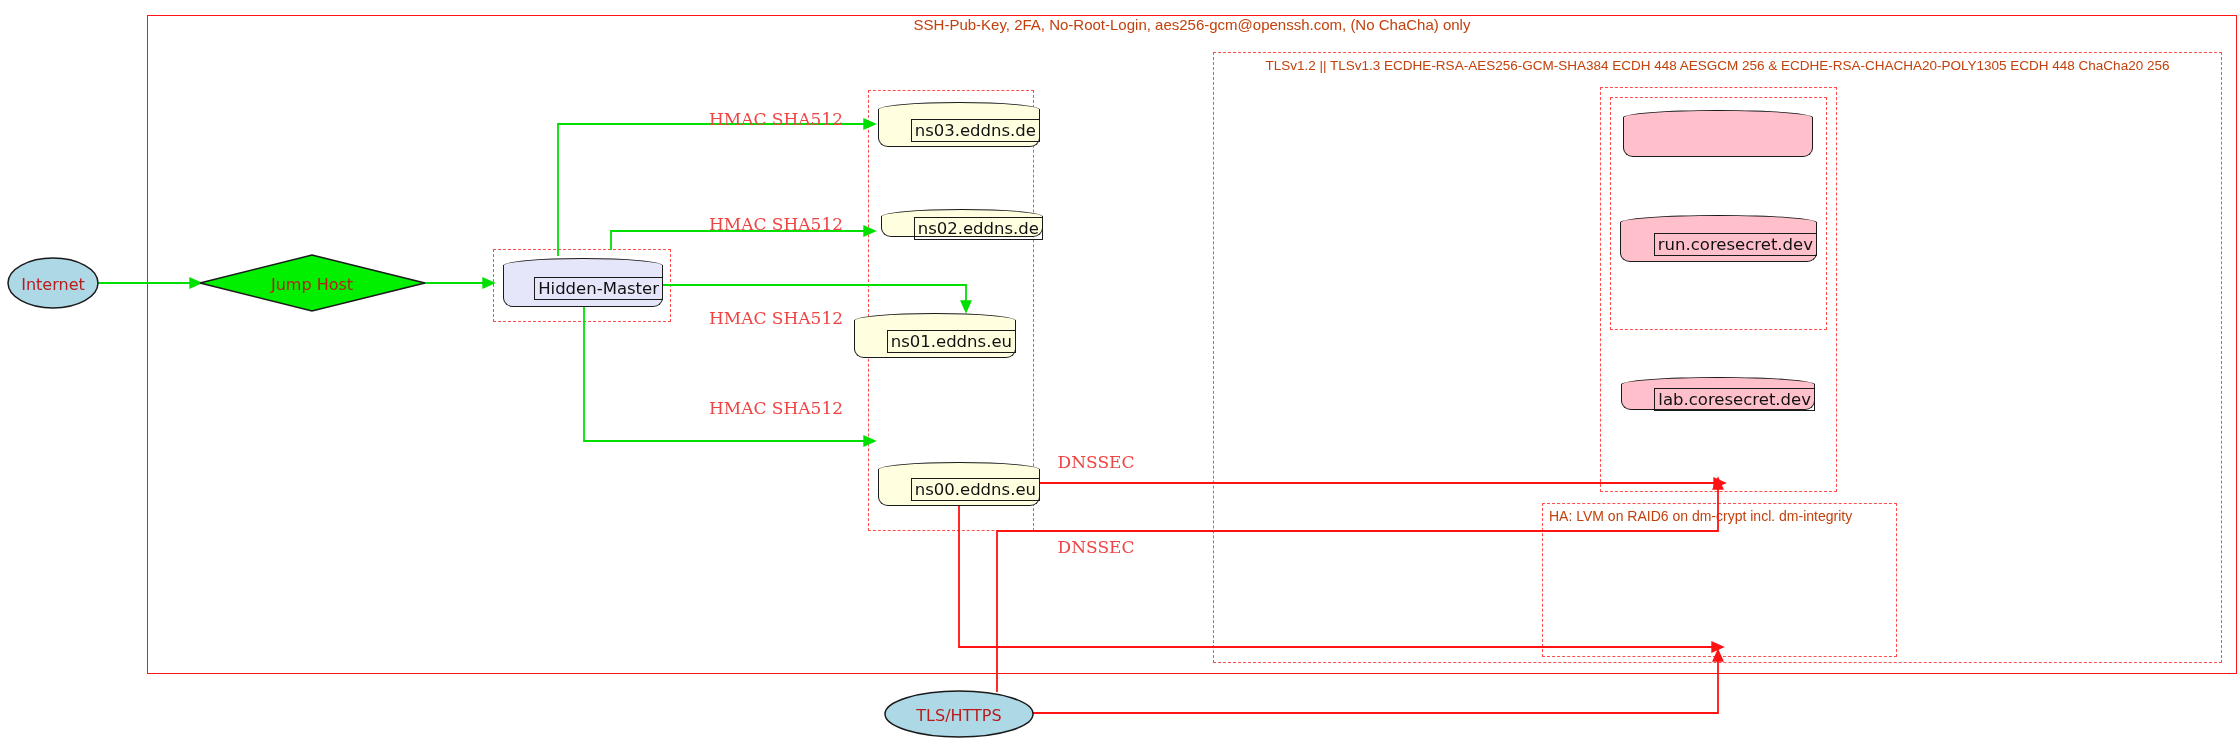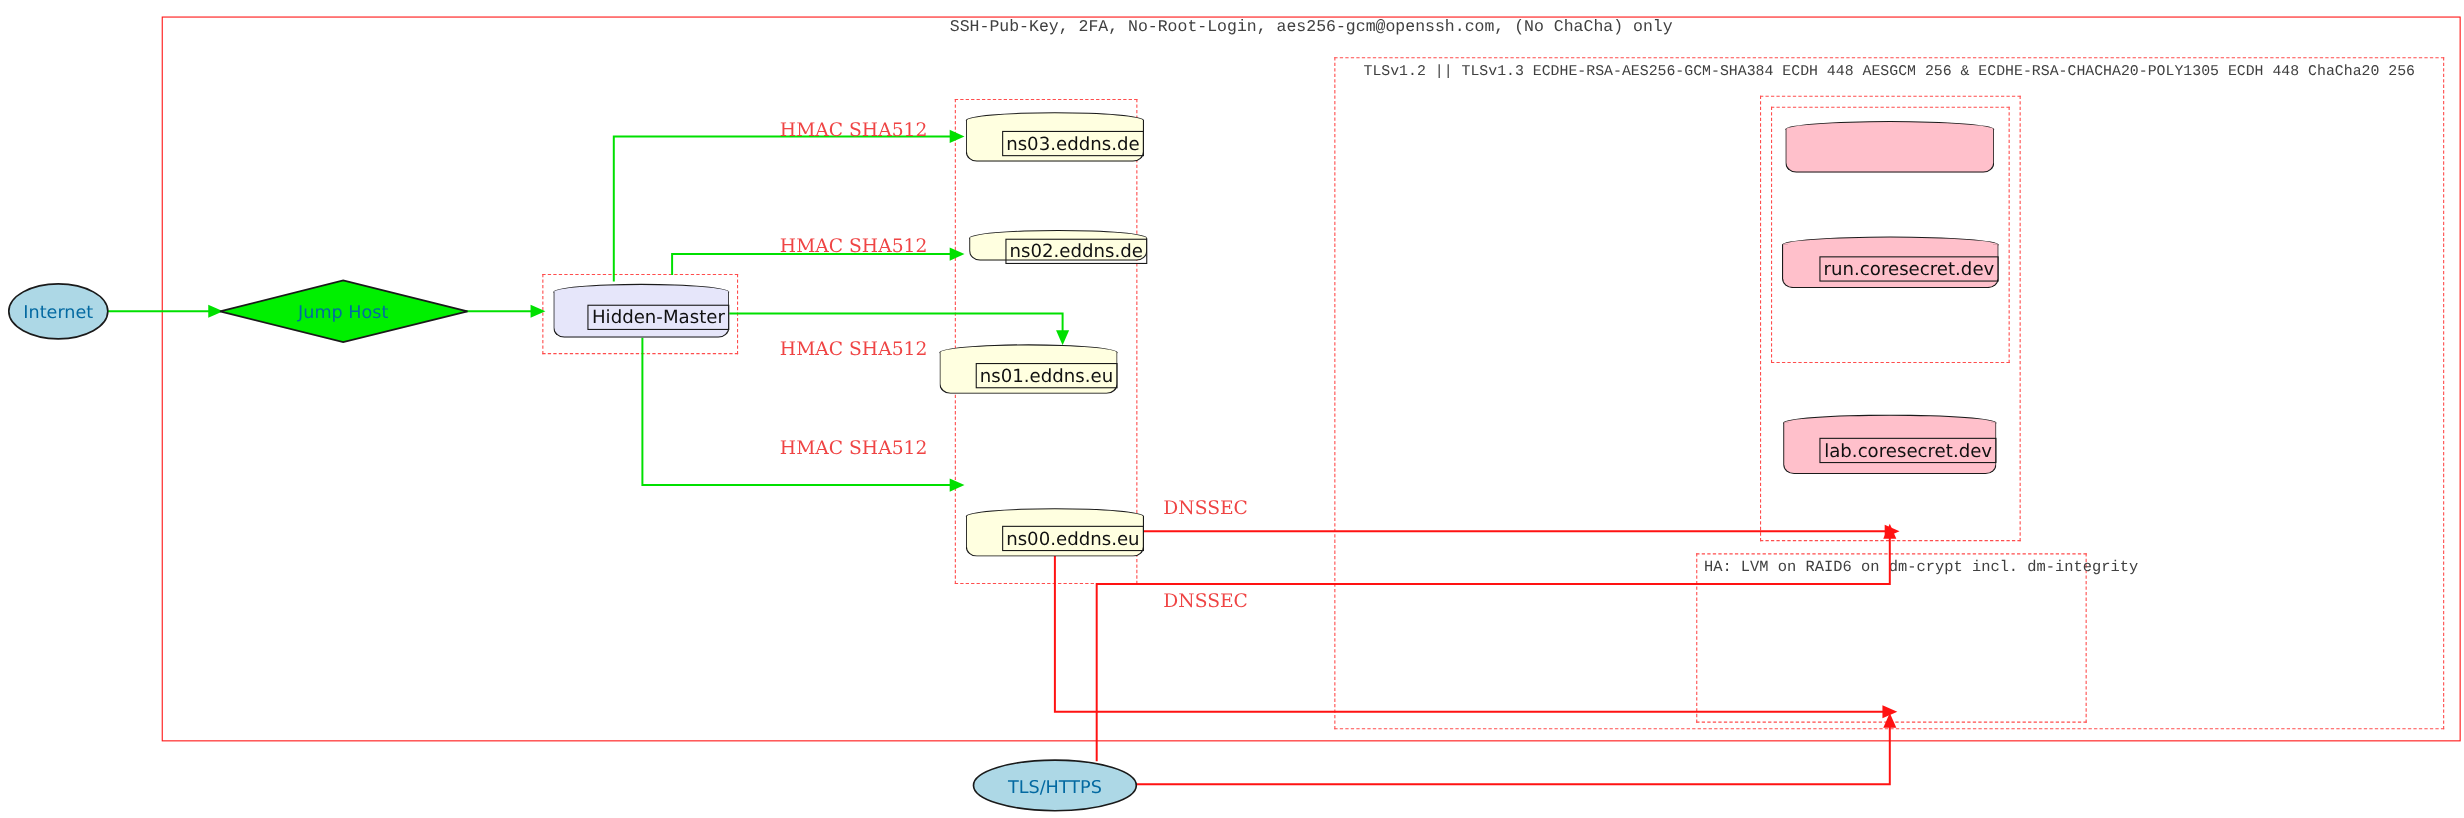--- a/index.html
+++ b/index.html
@@ -1,24 +1,24 @@
 <!DOCTYPE html>
 <html><head>
 <meta charset="utf-8">
 <style>
   html,body{margin:0;padding:0;background:#fff;}
   .stage{position:relative;width:2240px;height:744px;background:#fff;overflow:hidden;
          font-family:"DejaVu Sans","Liberation Sans",sans-serif;color:#111;}
   .stage *{box-sizing:border-box;}
   .rbox{position:absolute;border:1.6px dashed #ff4d4d;}
   .rbox-solid{position:absolute;border:1.7px solid #ff1515;}
-  .ctitle{position:absolute;font-family:Liberation Mono, monospace;color:#404040;white-space:nowrap;}
+  .ctitle{position:absolute;font-family:Liberation Sans, sans-serif;color:#c2410c;white-space:nowrap;}
   .elabel{position:absolute;transform:translate(-50%,-50%);font-family:"DejaVu Serif","Liberation Serif",serif;
           font-size:17px;color:#ef4444;white-space:nowrap;}
-  .nlabel{position:absolute;transform:translate(-50%,-50%);font-size:16px;color:#0369a1;white-space:nowrap;text-align:center;}
+  .nlabel{position:absolute;transform:translate(-50%,-50%);font-size:16px;color:#b91c1c;white-space:nowrap;text-align:center;}
   svg.layer{position:absolute;left:0;top:0;}
   
   .cyl{position:absolute;}
   .cyl .cap{position:absolute;left:0;right:0;top:0;height:15px;background:var(--fill);
             border:1.5px solid #1a1a1a;border-radius:50%;}
   .cyl .bod{position:absolute;left:0;right:0;top:7px;bottom:0;background:var(--fill);
             border:1.5px solid #1a1a1a;border-top:none;border-radius:0 0 10px 10px / 0 0 9px 9px;}
   .cyl .lbl{position:absolute;left:0;right:0;top:11px;bottom:0;display:flex;align-items:center;justify-content:flex-end;}
   .cyl .lbl span{font-size:16.5px;border:1px solid #1a1a1a;padding:0 3px;line-height:21px;background:transparent;white-space:nowrap;}
 </style>
@@ -110,21 +110,21 @@
     <i class="cap"></i>
       <b class="bod"></b>
   </div>
   <div class="cyl" style="left:1620px;top:215px;width:197px;height:47px;--fill:#ffc0cb;">
     <i class="cap"></i>
       <b class="bod"></b>
     <span class="lbl">
         <span>run.coresecret.dev</span>
       </span>
   </div>
-  <div class="cyl" style="left:1621px;top:377px;width:194px;height:54px;--fill:#ffc0cb;">
+  <div class="cyl" style="left:1621px;top:377px;width:194px;height:33px;--fill:#ffc0cb;">
     <i class="cap"></i>
       <b class="bod"></b>
     <span class="lbl">
         <span>lab.coresecret.dev</span>
       </span>
   </div>
 
   <div class="nlabel" style="left:53px;top:284px;">Internet</div>
   <div class="nlabel" style="left:312px;top:284px;">Jump Host</div>
   <div class="nlabel" style="left:959px;top:715px;">TLS/HTTPS</div>

